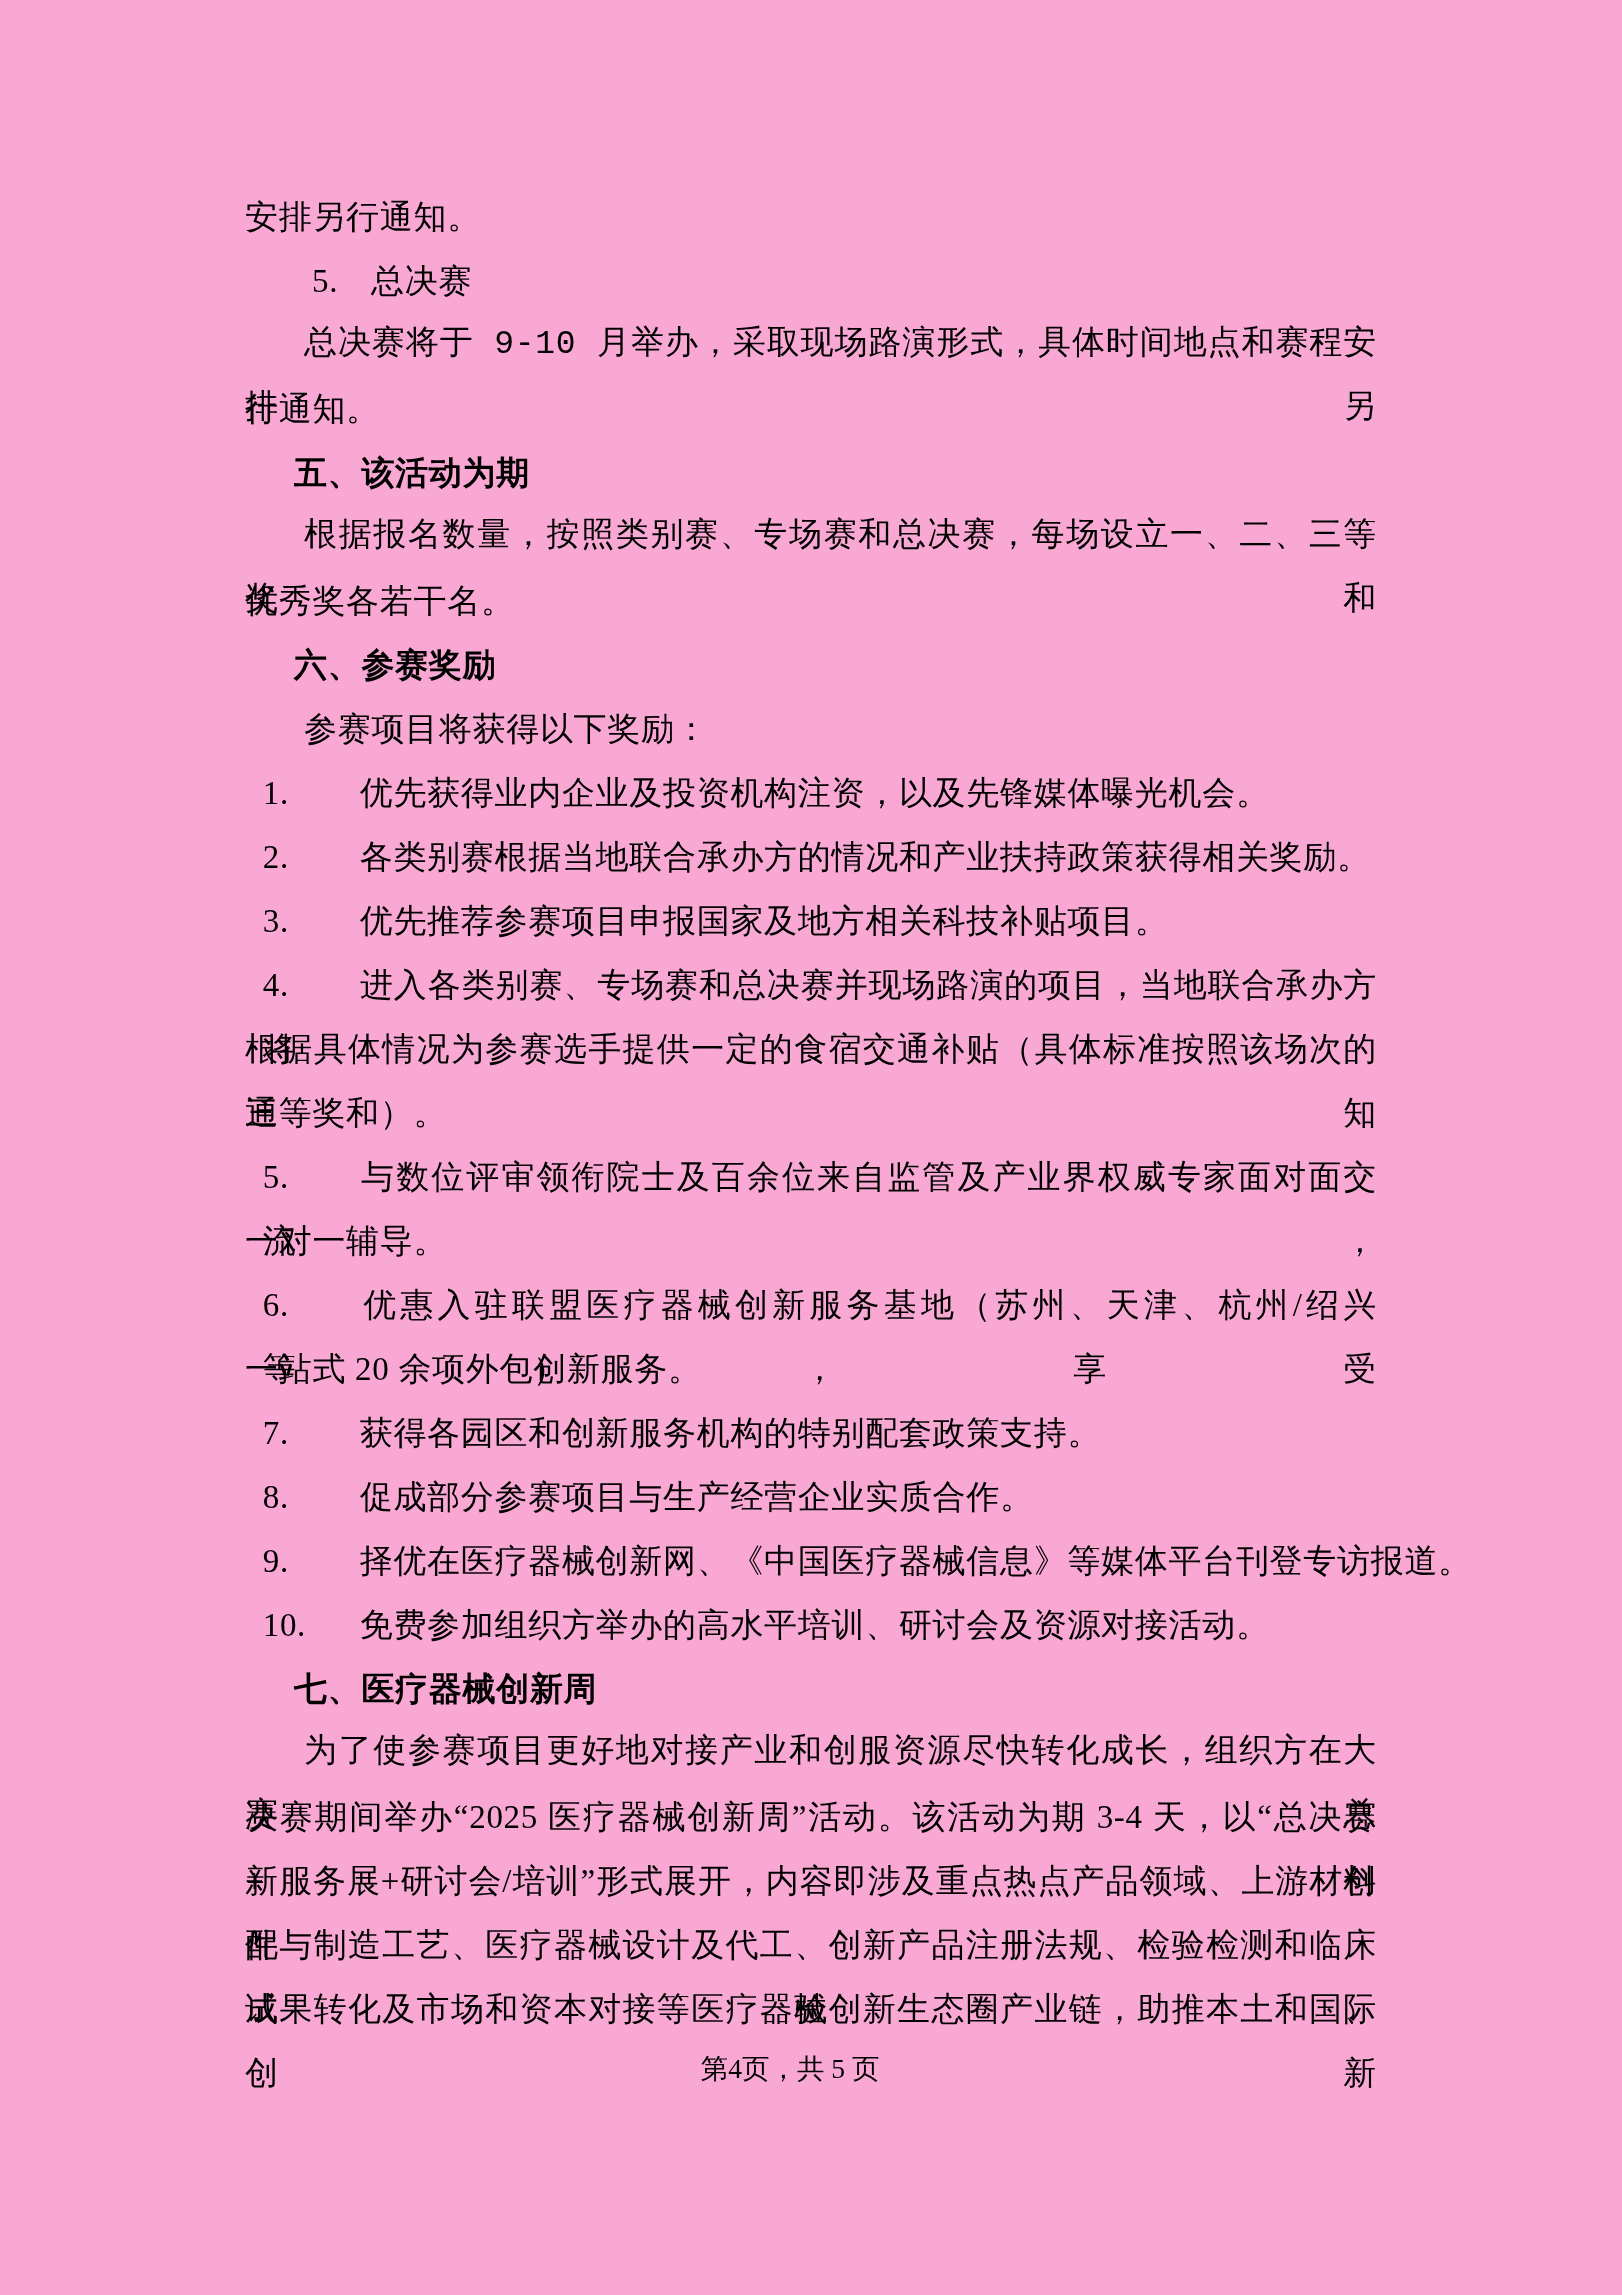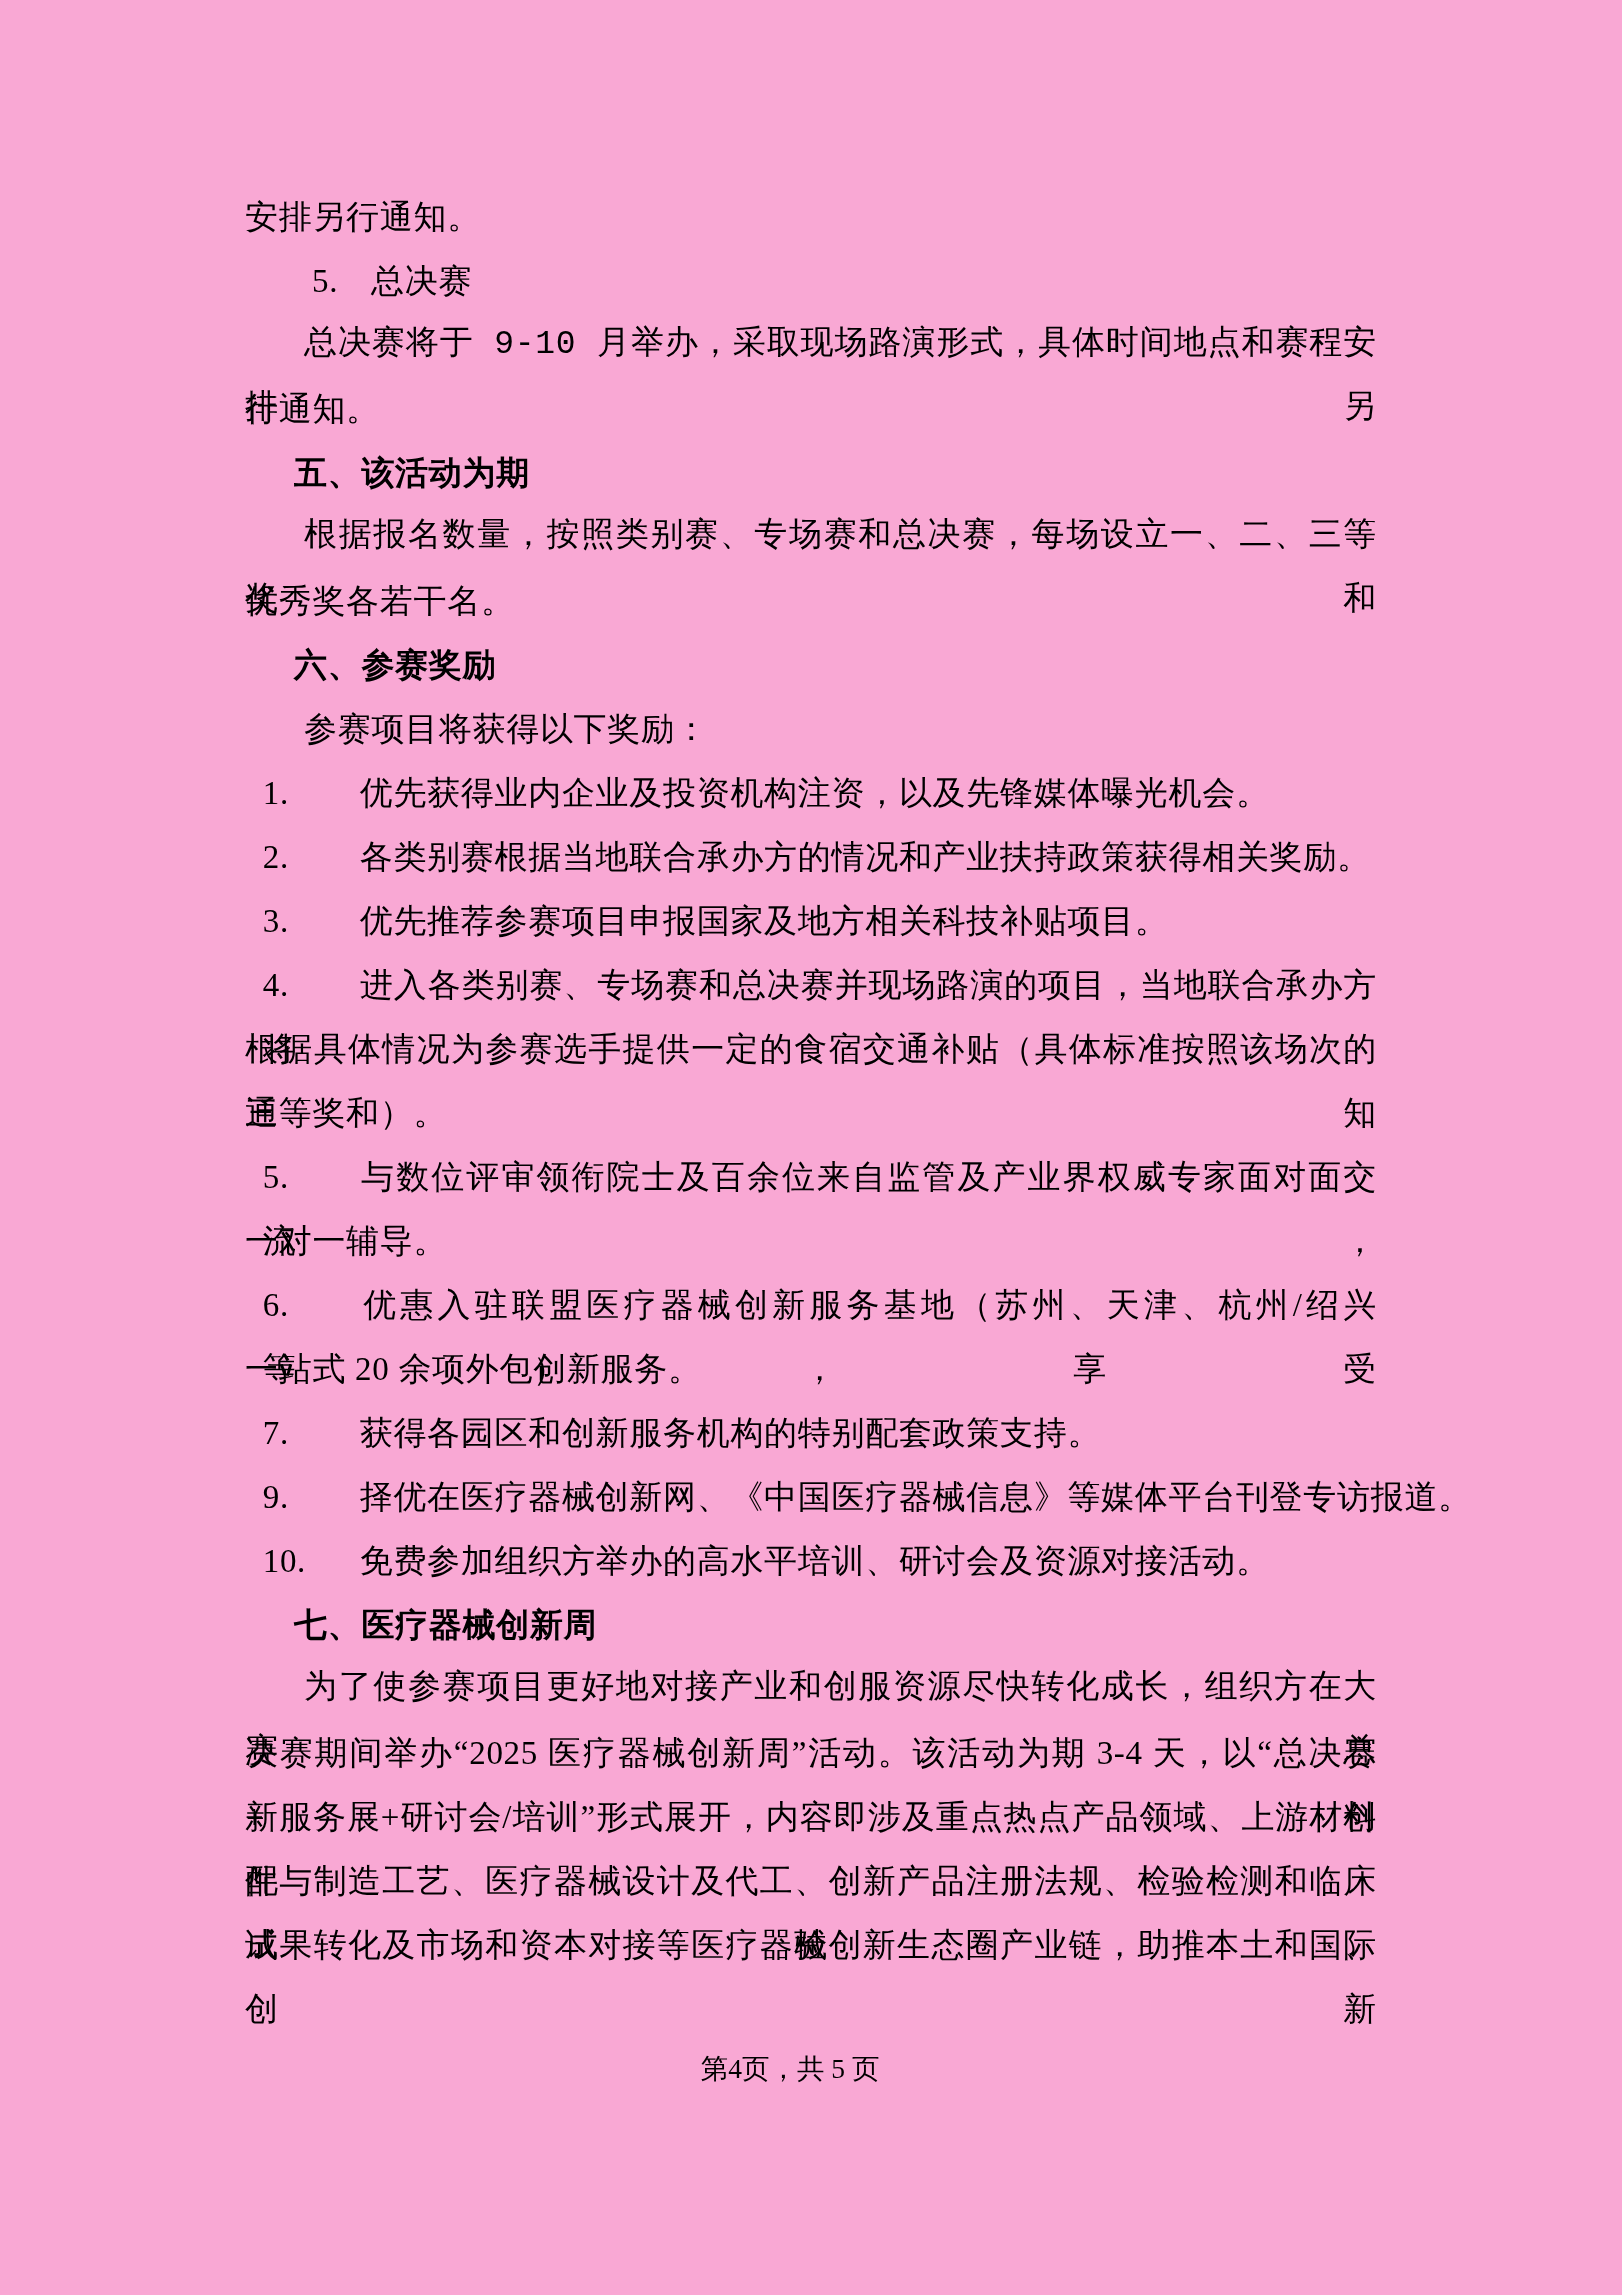--- a/index.html
+++ b/index.html
@@ -79,20 +79,21 @@
       <div class="line olitem"><span class="num">2.</span><span class="txt">各类别赛根据当地联合承办方的情况和产业扶持政策获得相关奖励。</span></div>
       <div class="line olitem"><span class="num">3.</span><span class="txt">优先推荐参赛项目申报国家及地方相关科技补贴项目。</span></div>
       <div class="line olitem just"><span class="num">4.</span><span class="txt">进入各类别赛、专场赛和总决赛并现场路演的项目，当地联合承办方将</span></div>
       <div class="line plain just"><span class="txt">根据具体情况为参赛选手提供一定的食宿交通补贴（具体标准按照该场次的通知</span></div>
       <div class="line plain"><span class="txt">三等奖和）。</span></div>
       <div class="line olitem just"><span class="num">5.</span><span class="txt">与数位评审领衔院士及百余位来自监管及产业界权威专家面对面交流，</span></div>
       <div class="line plain"><span class="txt">一对一辅导。</span></div>
       <div class="line olitem just"><span class="num">6.</span><span class="txt">优惠入驻联盟医疗器械创新服务基地（苏州、天津、杭州/绍兴等），享受</span></div>
       <div class="line plain"><span class="txt">一站式 20 余项外包创新服务。</span></div>
       <div class="line olitem"><span class="num">7.</span><span class="txt">获得各园区和创新服务机构的特别配套政策支持。</span></div>
+      <div class="line olitem"><span class="num">8.</span><span class="txt">促成部分参赛项目与生产经营企业实质合作。</span></div>
       <div class="line olitem"><span class="num">9.</span><span class="txt">择优在医疗器械创新网、《中国医疗器械信息》等媒体平台刊登专访报道。</span></div>
       <div class="line olitem"><span class="num">10.</span><span class="txt">免费参加组织方举办的高水平培训、研讨会及资源对接活动。</span></div>
       <div class="line heading"><span class="txt">七、医疗器械创新周</span></div>
       <div class="line indent just"><span class="txt">为了使参赛项目更好地对接产业和创服资源尽快转化成长，组织方在大赛总</span></div>
       <div class="line plain just"><span class="txt">决赛期间举办“2025 医疗器械创新周”活动。该活动为期 3-4 天，以“总决赛+创</span></div>
       <div class="line plain just"><span class="txt">新服务展+研讨会/培训”形式展开，内容即涉及重点热点产品领域、上游材料配</span></div>
       <div class="line plain just"><span class="txt">件与制造工艺、医疗器械设计及代工、创新产品注册法规、检验检测和临床试验、</span></div>
       <div class="line plain just"><span class="txt">成果转化及市场和资本对接等医疗器械创新生态圈产业链，助推本土和国际创新</span></div>
     </div>
   <div class="footer">第4页，共 5 页</div>

